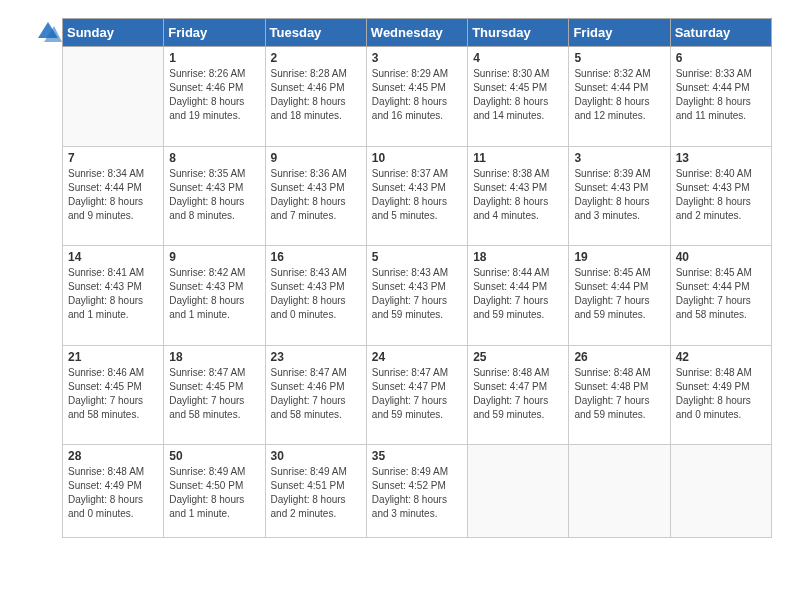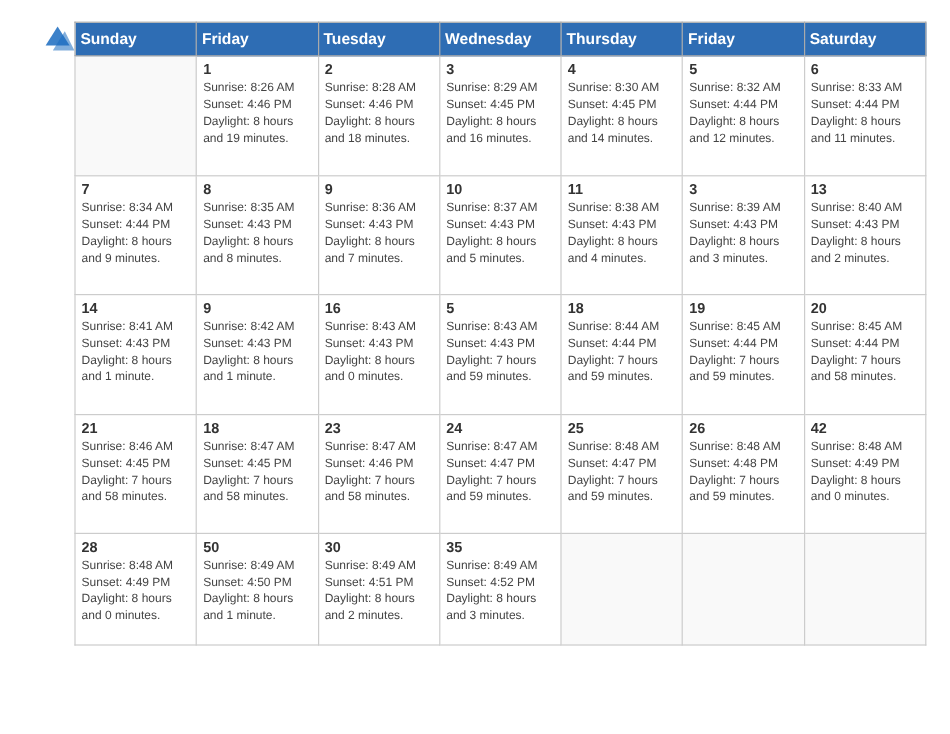--- a/index.html
+++ b/index.html
@@ -214,21 +214,21 @@
           </td>
           <td>
             <span class="day-num">18</span>
             <div class="day-info">Sunrise: 8:44 AM<br>Sunset: 4:44 PM<br>Daylight: 7 hours<br>and 59 minutes.</div>
           </td>
           <td>
             <span class="day-num">19</span>
             <div class="day-info">Sunrise: 8:45 AM<br>Sunset: 4:44 PM<br>Daylight: 7 hours<br>and 59 minutes.</div>
           </td>
           <td>
-            <span class="day-num">20</span>
+            <span class="day-num">40</span>
             <div class="day-info">Sunrise: 8:45 AM<br>Sunset: 4:44 PM<br>Daylight: 7 hours<br>and 58 minutes.</div>
           </td>
         </tr>
         <tr>
           <td>
             <span class="day-num">21</span>
             <div class="day-info">Sunrise: 8:46 AM<br>Sunset: 4:45 PM<br>Daylight: 7 hours<br>and 58 minutes.</div>
           </td>
           <td>
             <span class="day-num">18</span>

